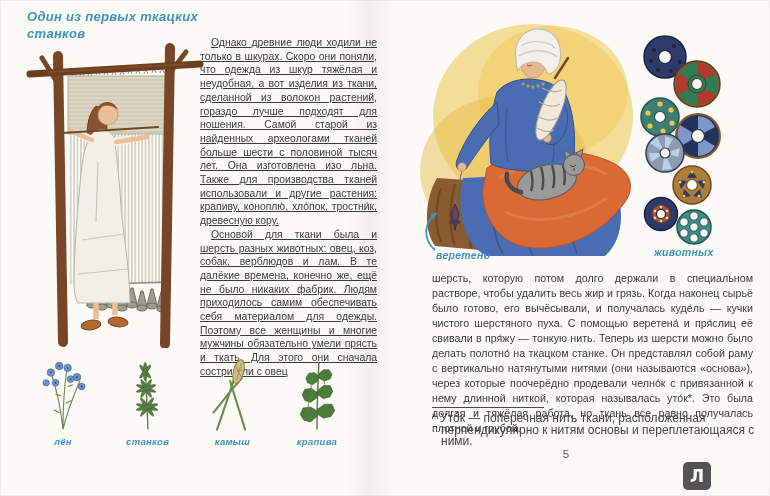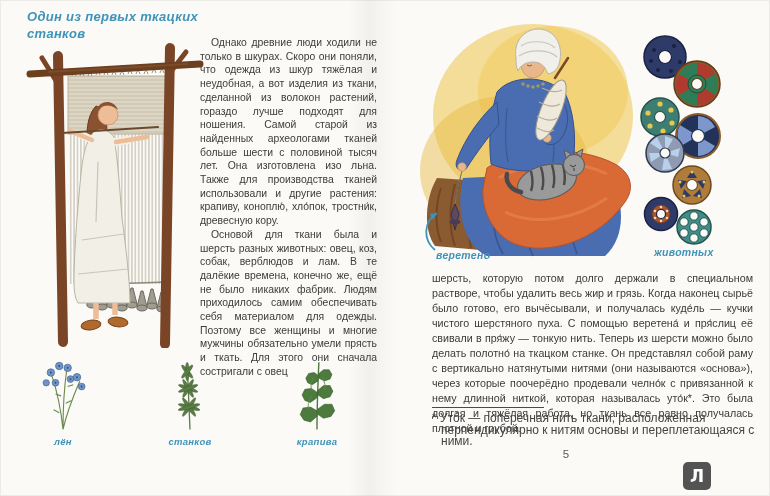--- a/index.html
+++ b/index.html
@@ -22,21 +22,21 @@
   }
   .page-title{
     position:absolute;left:27px;top:9px;width:175px;
     font-size:13px;line-height:1.3;
   }
   .loom-wrap{position:absolute;left:18px;top:42px;width:188px;height:306px;}
   .body-text-left{
     position:absolute;left:200px;top:36px;width:177px;
     font-size:10.4px;line-height:13.7px;text-align:justify;
   }
-  .body-text-left p{margin:0;text-indent:11px;}
+  .body-text-left p{margin:0;text-indent:11px;text-decoration:underline;}
   .plants-row{
     position:absolute;left:34px;top:354px;width:312px;
     display:flex;justify-content:space-between;
   }
   .plant-col{width:58px;display:flex;flex-direction:column;align-items:center;}
   .plant-col svg{width:56px;height:80px;display:block;}
   .plant-label{font-size:9.5px;margin-top:2px;}
   .spin-wrap{position:absolute;left:395px;top:16px;width:252px;height:252px;}
   .whorls-wrap{position:absolute;left:636px;top:26px;width:128px;height:222px;}
   .label-spindle{position:absolute;left:436px;top:249px;font-size:10.5px;}
@@ -209,20 +209,28 @@
               <ellipse rx="2" ry="12" transform="rotate(-35)"></ellipse>
               <ellipse rx="2" ry="12" transform="rotate(35)"></ellipse>
               <ellipse rx="2" ry="12" transform="rotate(75)"></ellipse>
             </g>
         </g>
       </svg>
       <div class="plant-label hand">станков</div>
     </div>
     <div class="plant-col">
       <svg viewBox="0 0 60 80">
+        <path d="M14,78 C22,55 30,32 36,12 M44,78 C38,58 32,40 28,26 M10,60 C20,48 30,34 40,24" stroke="#6a8a50" stroke-width="2.2" fill="none" stroke-linecap="round"></path>
+        <ellipse cx="37" cy="16" rx="5.5" ry="13" fill="#cdbf7e" stroke="#8a7a4a" stroke-width="1" transform="rotate(14 37 16)"></ellipse>
+        <path d="M33,8 L41,24 M40,7 L35,25 M34,16 L41,14" stroke="#8a7a4a" stroke-width="0.7"></path>
+      </svg>
+      <div class="plant-label hand">камыш</div>
+    </div>
+    <div class="plant-col">
+      <svg viewBox="0 0 60 80">
         <path d="M30,78 C30,55 31,28 32,6" stroke="#4d7a3d" stroke-width="1.5" fill="none"></path>
         <g fill="#4d7a3d" stroke="#35592a" stroke-width="0.6">
           <path d="M31,20 l-4,-3 -6,1 -3,5 2,5 5,2 6,-4 Z"></path>
           <path d="M32,18 l5,-4 6,0 3,5 -2,5 -6,2 -6,-3 Z"></path>
           <path d="M30,38 l-6,-4 -7,1 -3,6 3,6 6,2 7,-5 Z"></path>
           <path d="M31,36 l6,-5 7,0 3,6 -3,6 -7,2 -6,-4 Z"></path>
           <path d="M30,58 l-7,-4 -8,1 -3,7 4,6 7,2 7,-6 Z"></path>
           <path d="M31,56 l7,-5 8,0 3,7 -4,6 -8,2 -6,-4 Z"></path>
         </g>
         <path d="M26,22 q-4,8 -2,14 M36,22 q4,8 2,14 M24,42 q-5,9 -3,15" stroke="#5f8a4a" stroke-width="0.9" fill="none"></path>

